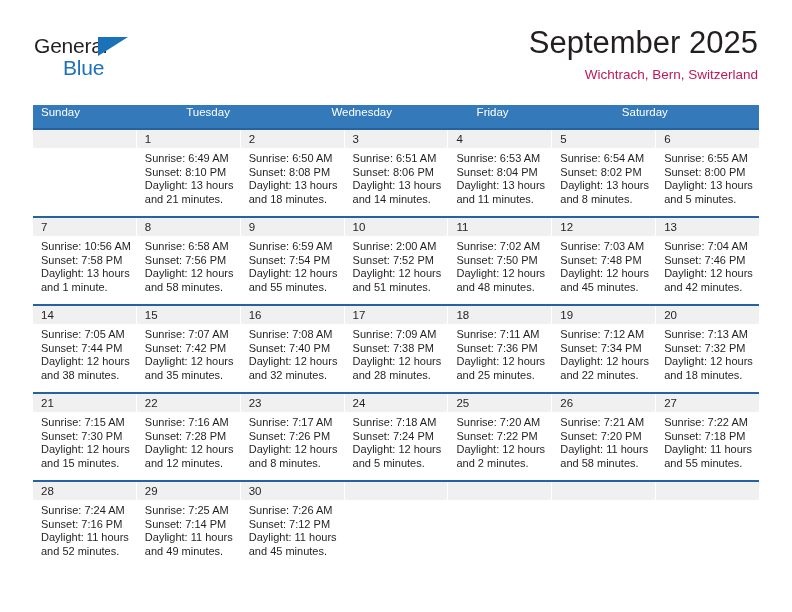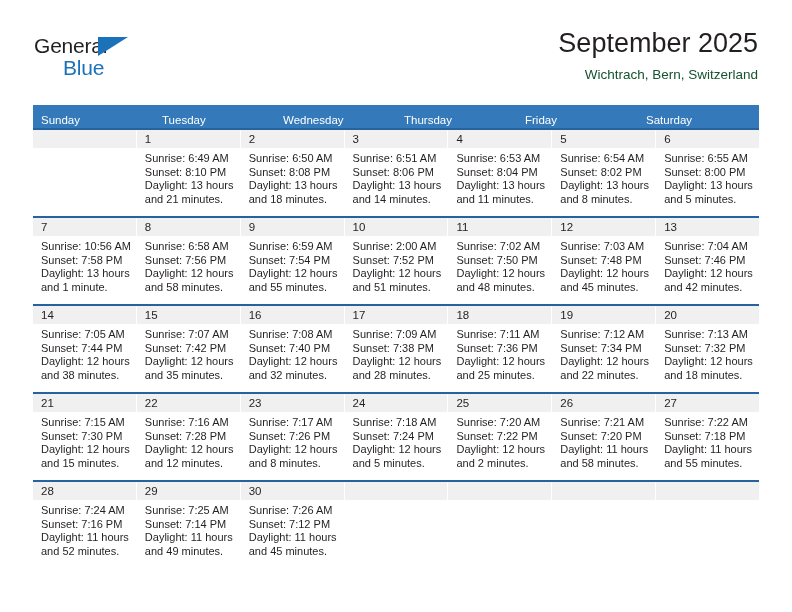--- a/index.html
+++ b/index.html
@@ -63,50 +63,50 @@
     color: #1b72b8;
     line-height: 24px;
   }
   .title-block {
     position: absolute;
     right: 0;
     top: 0;
     text-align: right;
   }
   .cal-title {
-    font-size: 27px;
+    font-size: 31px;
     font-weight: normal;
     color: #231f20;
     line-height: 34px;
     white-space: nowrap;
   }
   .cal-subtitle {
     font-size: 13.5px;
-    color: #14532d;
+    color: #be185d;
     line-height: 20px;
     margin-top: 5px;
     white-space: nowrap;
   }
 
   
   .calendar {
     position: absolute;
     left: 33px;
     top: 105px;
     width: 726px;
   }
   .weekdays {
     display: flex;
     width: 100%;
     background: #3479b9;
   }
   .weekday {
     flex: 1 1 0;
     box-sizing: border-box;
-    padding: 8px 0 4px 8px;
+    padding: 0 0 4px 8px;
     color: #ffffff;
     font-size: 11.5px;
     line-height: 15px;
     height: 23px;
   }
   .week {
     display: flex;
     width: 100%;
     border-top: 2px solid #26639e;
   }
@@ -156,21 +156,20 @@
       <div class="cal-subtitle">Wichtrach, Bern, Switzerland</div>
     </div>
 
   </div>
 
   <div class="calendar">
     <div class="weekdays">
         <div class="weekday">Sunday</div>
         <div class="weekday">Tuesday</div>
         <div class="weekday">Wednesday</div>
-        <div class="weekday">Thursday</div>
         <div class="weekday">Friday</div>
         <div class="weekday">Saturday</div>
       </div>
     <div id="weeks-container">
         <div class="week">
           <div class="daycell empty">
             <div class="daynum-band"></div>
             <div class="detail">
               <div></div>
               <div></div>

